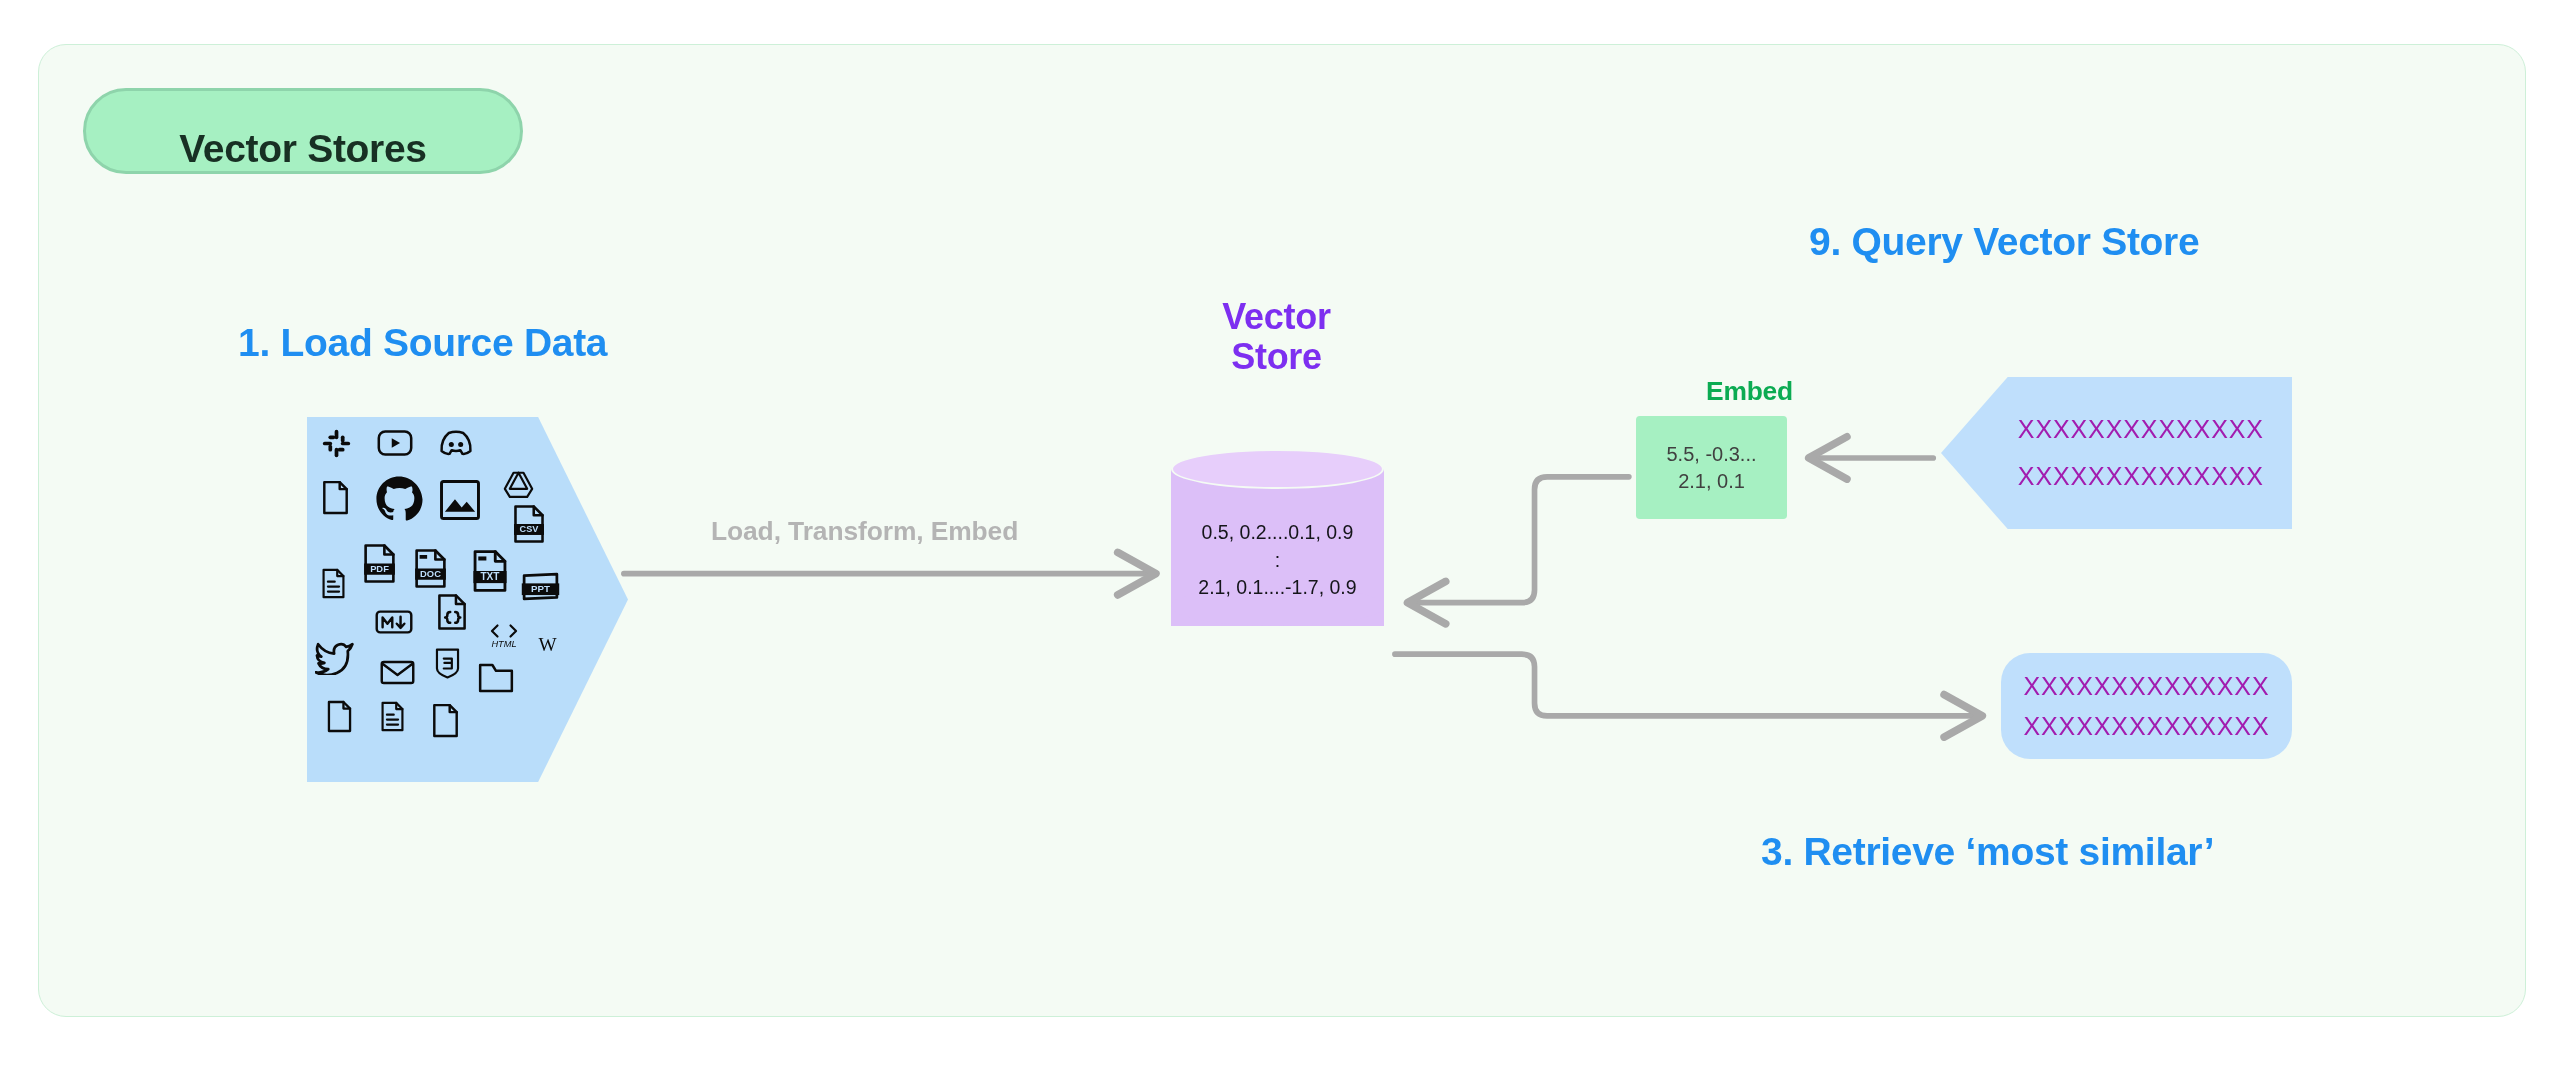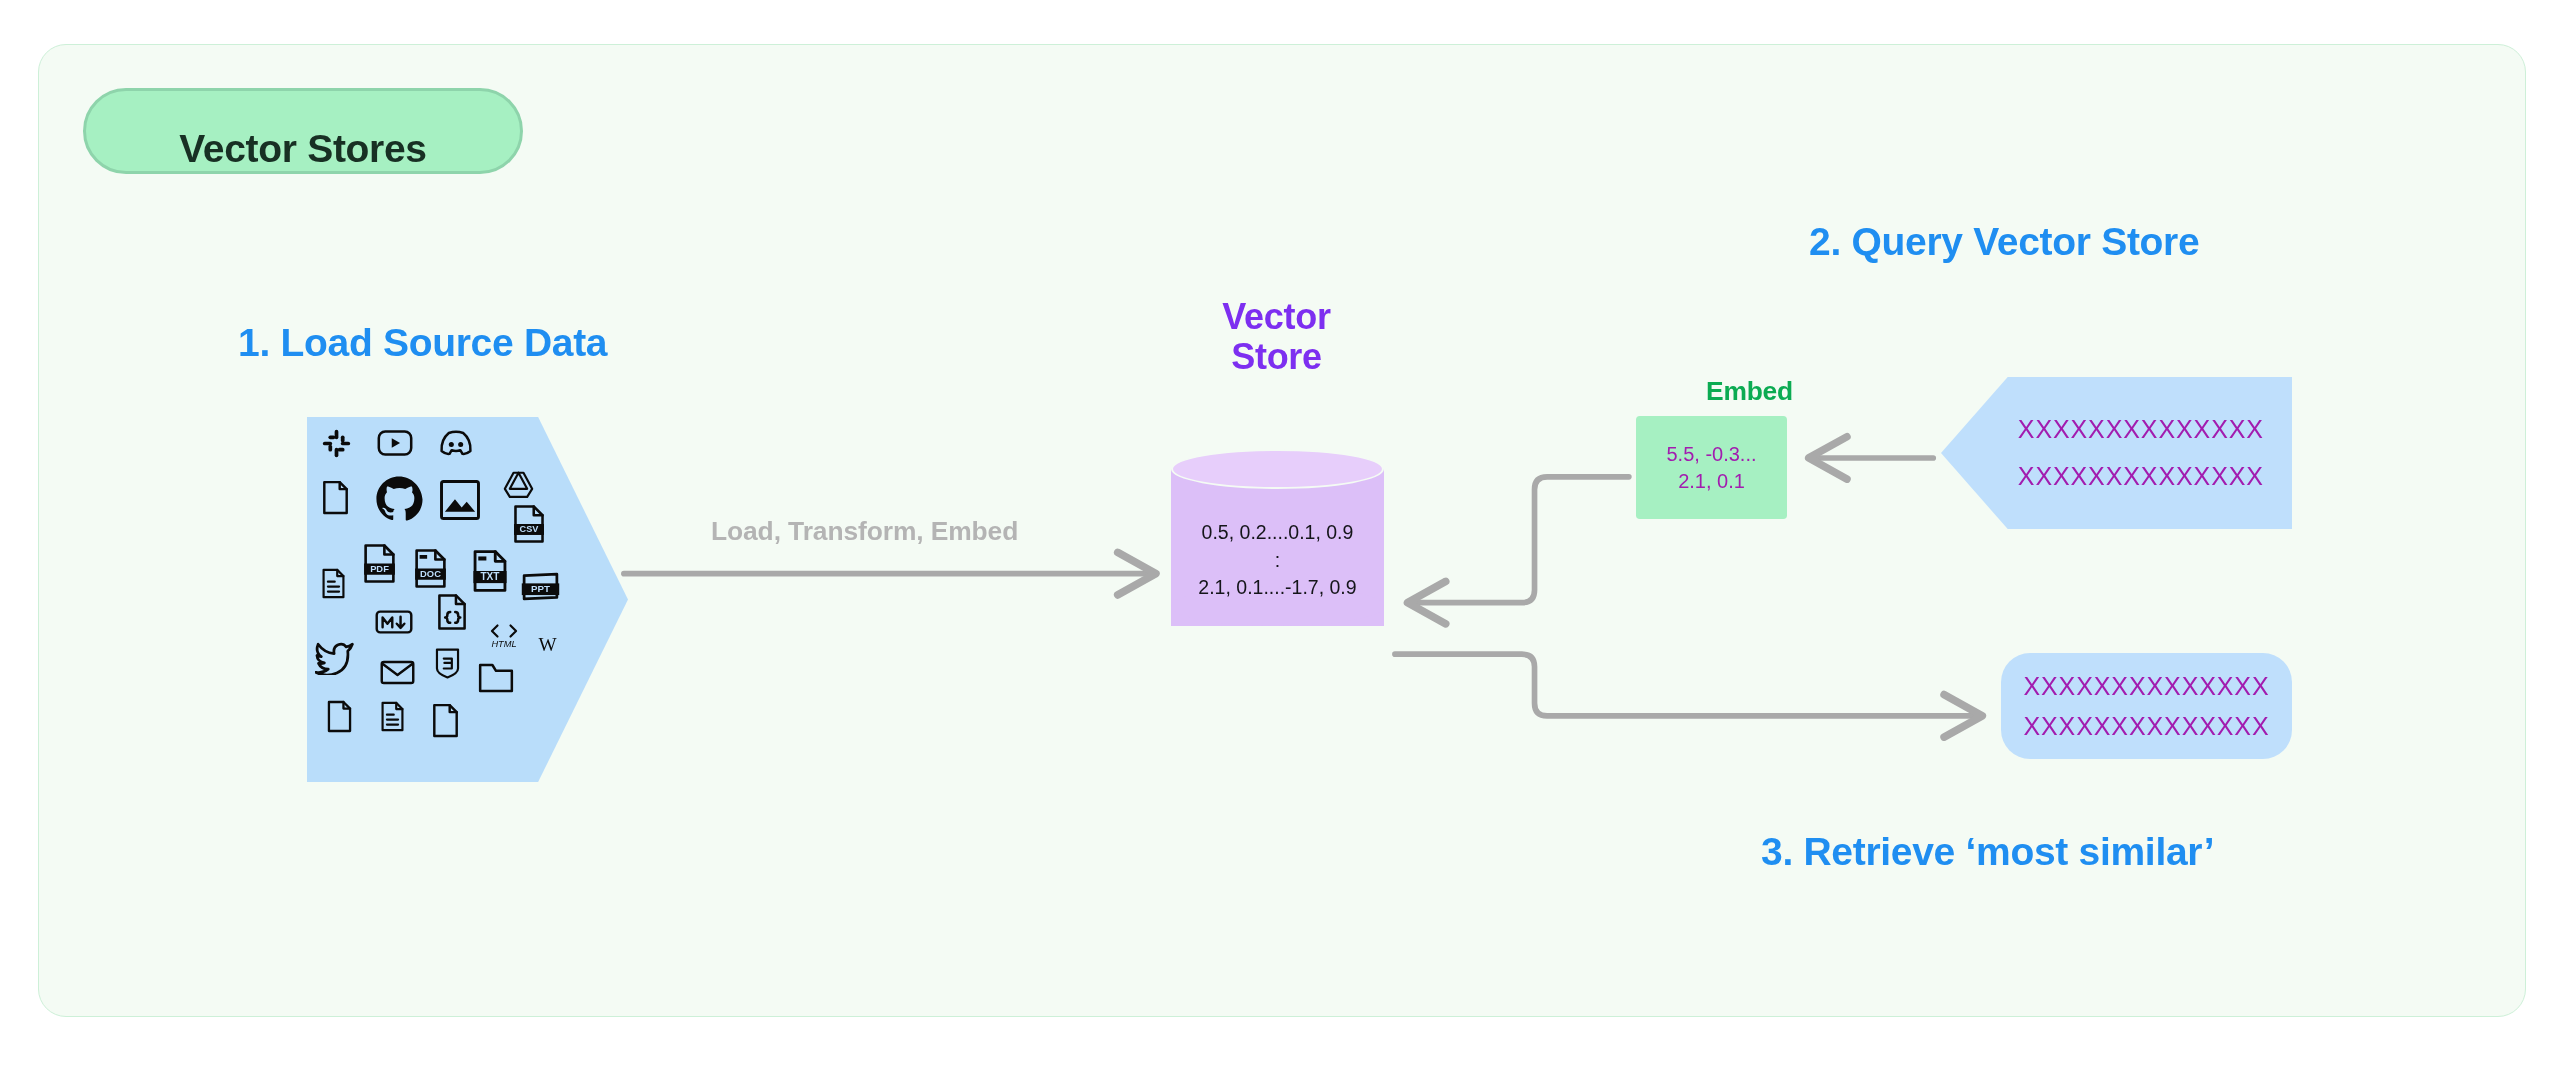--- a/index.html
+++ b/index.html
@@ -180,21 +180,21 @@
     height: 103px;
     background: #a6f0c2;
     border-radius: 3.8px;
     display: flex;
     flex-direction: column;
     align-items: center;
     justify-content: center;
   }
   #embed-box .embed-line {
     font-size: 20px;
-    color: #a21caf;
+    color: #404040;
     line-height: 1.34;
   }
 
   
   #query-box {
     position: absolute;
     left: 1941px;
     top: 377px;
     width: 351px;
     height: 152px;
@@ -254,21 +254,21 @@
 </head>
 <body>
 
 <div id="diagram-card"></div>
 
 <div id="title-pill">
   <span class="pill-text">Vector Stores</span>
 </div>
 
 <div class="step-heading" id="step1-heading">1. Load Source Data</div>
-<div class="step-heading" id="step2-heading">2. Query Vector Store</div>
+<div class="step-heading" id="step2-heading">9. Query Vector Store</div>
 <div class="step-heading" id="step3-heading">3. Retrieve ‘most similar’</div>
 
 <div id="vector-store-heading">
   <div>Vector</div>
   <div>Store</div>
 </div>
 
 <div id="embed-heading">Embed</div>
 
 <div id="pipeline-label">Load, Transform, Embed</div>

